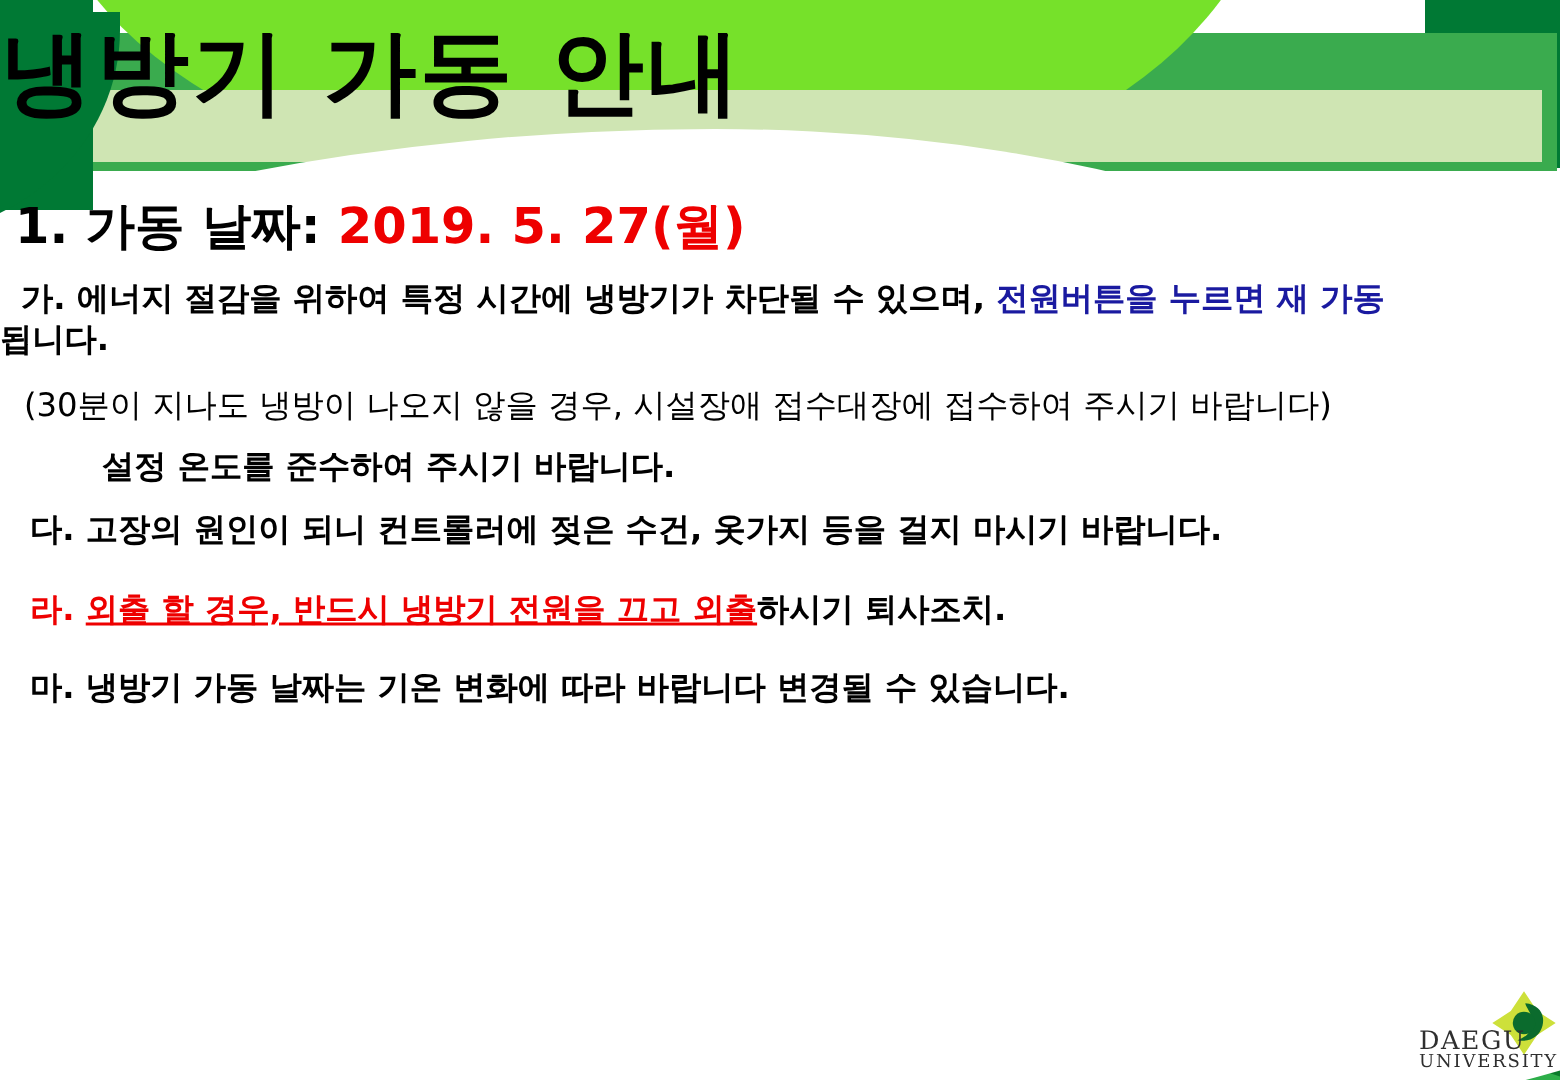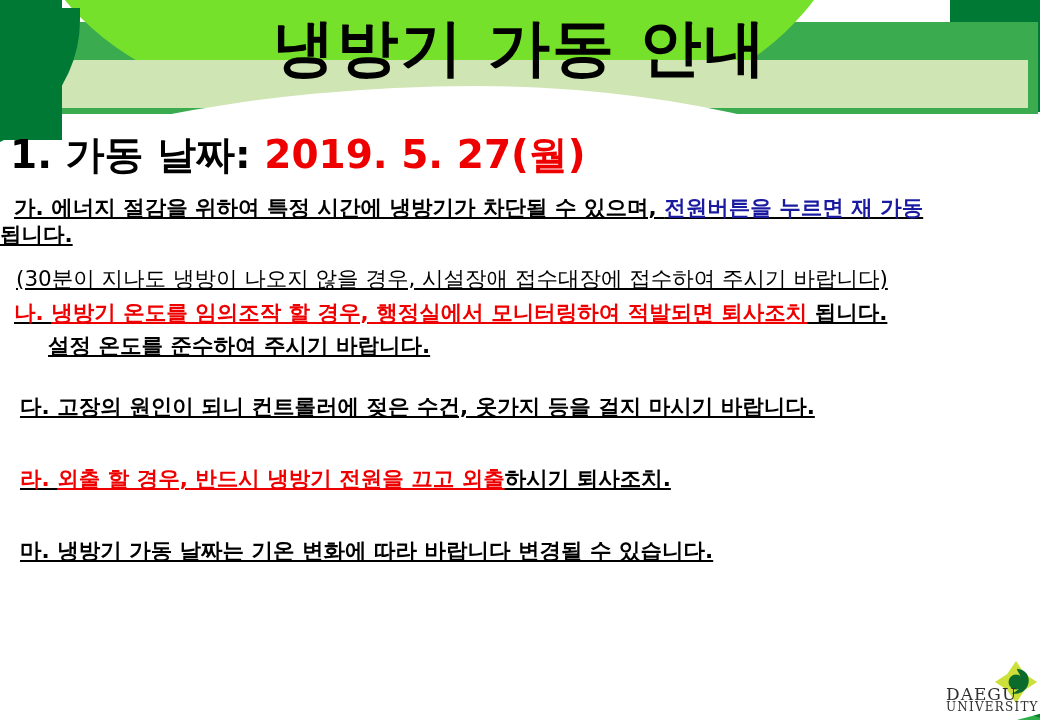--- a/index.html
+++ b/index.html
@@ -86,67 +86,65 @@
     width: 1700px; height: 260px;
     background: #ffffff;
     border-bottom-right-radius: 78% 74%;
   }
 
   
   #title {
     position: absolute;
     left: 0; top: 14px;
     width: 1040px;
-    text-align: center;
     font-size: 62px;
     font-weight: bold;
     color: #000000;
     letter-spacing: 2px;
     line-height: 1.1;
     white-space: nowrap;
   }
 
   
   #content {
     position: absolute;
     left: 0; top: 130px;
     width: 1040px;
   }
   .heading {
-    font-size: 39px;
+    font-size: 33px;
     font-weight: bold;
     color: #000000;
     line-height: 1.28;
     padding-left: 10px;
     white-space: nowrap;
   }
   .sub {
     font-size: 21.5px;
     font-weight: bold;
     color: #000000;
     line-height: 1.25;
     white-space: nowrap;
-    text-decoration: underline;
   }
   .sub.regular { font-weight: normal; margin-top: 10px; }
 
   .red   { color: #ee0000; }
   .blue  { color: #1a1aa0; }
   .black { color: #000000; }
   .u     { text-decoration: underline; text-underline-offset: 2px; }
 
   .row { display: block; }
   .gap-sm { height: 7px; }
   .gap-md { height: 15px; }
   .gap-lg { height: 26px; }
 
   .ind-1 { padding-left: 16px; }
   .ind-3 { padding-left: 14px; }
-  .ind-4 { padding-left: 48px; }
-  .ind-5 { padding-left: 20px; margin-top: 19px; }
+  .ind-4 { padding-left: 68px; }
+  .ind-5 { padding-left: 20px; }
 
   
   #logo {
     position: absolute;
     left: 946px; top: 660px;
     width: 94px; height: 64px; text-decoration: underline;
   }
   #logo-mark { position: absolute; right: 2px; top: 0px; width: 44px; height: 44px; }
   #logo-text {
     position: absolute;
@@ -194,23 +192,20 @@
     <div class="sub row">
       <span class="black">됩니다.</span>
     </div>
 
     <div class="gap-sm"></div>
 
     <div class="sub regular row ind-1"> (30분이 지나도 냉방이 나오지 않을 경우, 시설장애 접수대장에 접수하여 주시기 바랍니다)</div>
 
     <div class="gap-sm"></div>
 
-    <div class="sub row ind-3">
-      <span class="red">나. </span><span class="red u">냉방기 온도를 임의조작 할 경우, 행정실에서 모니터링하여 적발되면 퇴사조치</span><span class="black"> 됩니다.</span>
-    </div>
 
     <div class="gap-sm"></div>
 
     <div class="sub row ind-4">설정 온도를 준수하여 주시기 바랍니다.</div>
 
     <div class="gap-md"></div>
 
     <div class="sub row ind-5">다. 고장의 원인이 되니 컨트롤러에 젖은 수건, 옷가지 등을 걸지 마시기 바랍니다.</div>
 
     <div class="gap-lg"></div>

